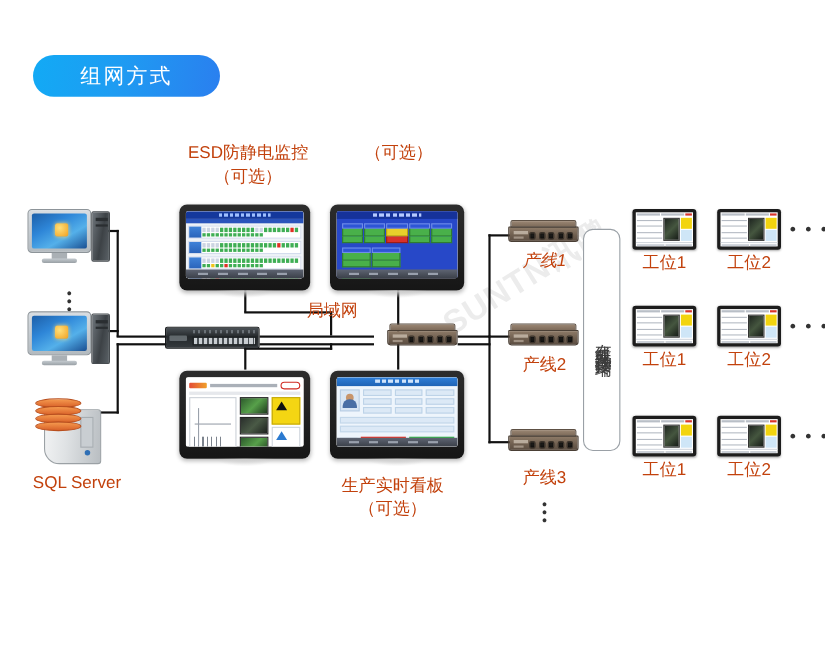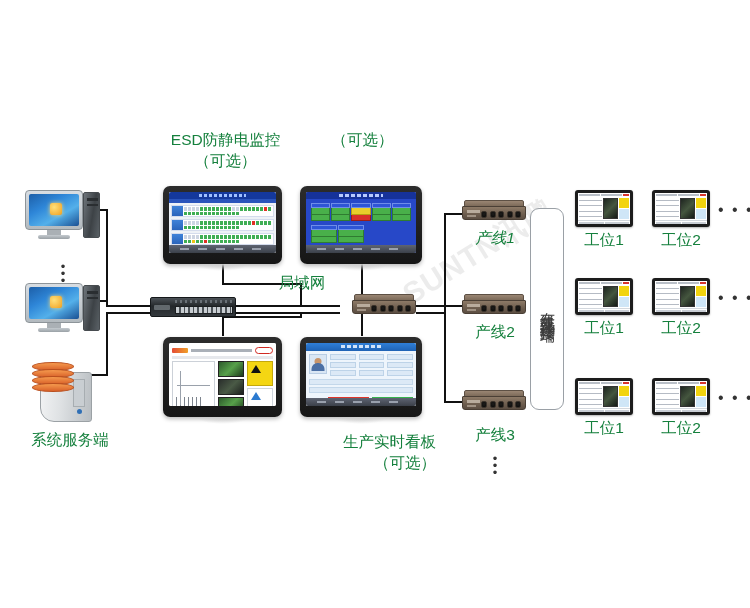--- a/index.html
+++ b/index.html
@@ -20,21 +20,21 @@
     width:170px; height:38px;
     border-radius:19px;
     background:linear-gradient(100deg,#12AAF5 0%,#1E9CF2 45%,#2A7FEF 100%);
     color:#fff; font-size:19px; letter-spacing:2px;
     display:flex; align-items:center; justify-content:center;
   }
 
   
   .lbl {
     position:absolute; text-align:center;
-    font-size:15.5px; color:#15803d; line-height:1.35;
+    font-size:15.5px; color:#c2410c; line-height:1.35;
     white-space:nowrap;
   }
 
   .dots-v {
     position:absolute; text-align:center;
     font-size:13px; color:#333; line-height:0.55;
     letter-spacing:0; width:20px;
   }
   .dots-v span { display:block; }
   .dots-h {
@@ -331,20 +331,23 @@
     font-size:30px; font-weight:bold; color:rgba(140,140,140,.17);
     transform:rotate(-32deg); transform-origin:0 0;
     letter-spacing:1px; pointer-events:none; white-space:nowrap;
   }
 </style>
 </head>
 <body>
 
 <div id="stage">
 
+  <div class="badge">
+    <span>组网方式</span>
+  </div>
 
   <div class="wm">SUNTN讯鹏</div>
 
   <div class="lbl" style="left:163px; top:130px; width:125px;">
     <div>ESD防静电监控</div>
     <div>（可选）</div>
   </div>
   <div class="lbl" style="left:300px; top:130px; width:125px;">
     <div>（可选）</div>
   </div>
@@ -410,21 +413,21 @@
   <div class="srv" style="left:26px; top:360px;">
     <div class="box"></div>
     <div class="db">
       <i></i>
       <i></i>
       <i></i>
       <i></i>
     </div>
   </div>
   <div class="lbl" style="left:5px; top:430px; width:130px;">
-    <div>系统服务端</div>
+    <div>SQL Server</div>
   </div>
 
   <div class="rackswitch" style="left:150px; top:297px;">
     <div class="body">
       <div class="topdots"></div>
       <div class="brand"></div>
       <div class="ports"></div>
     </div>
   </div>
 
@@ -734,21 +737,21 @@
             <div class="grn"></div>
           </div>
 
           <div class="foot"></div>
         </div>
       </div>
     </div>
     <div class="stand"></div>
   </div>
 
-  <div class="lbl" style="left:314px; top:432px; width:122px;text-align:right;">
+  <div class="lbl" style="left:296px; top:432px; width:122px;">
     <div>生产实时看板</div>
     <div>（可选）</div>
   </div>
 
   <div class="router" style="left:462px; top:200px;">
     <div class="top"></div>
     <div class="front">
       <div class="lbl1"></div>
       <div class="lbl2"></div>
       <div class="jacks">

